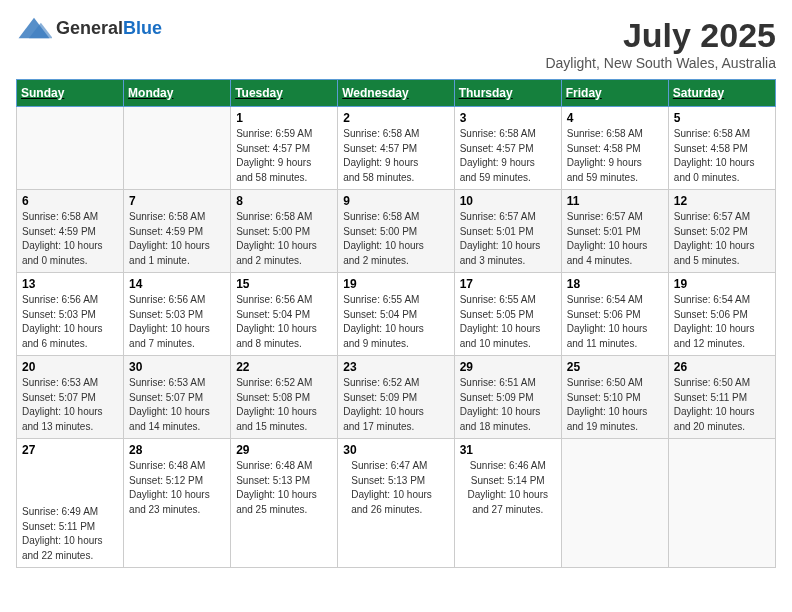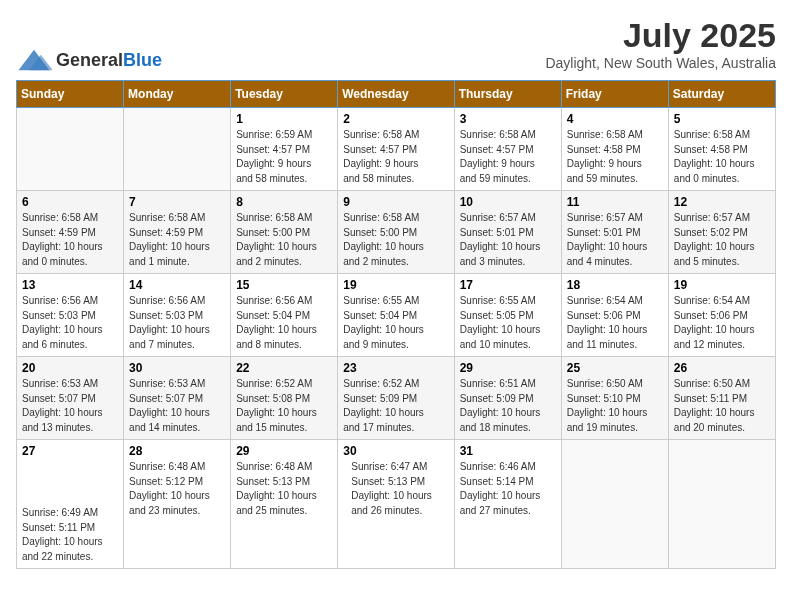--- a/index.html
+++ b/index.html
@@ -23,41 +23,41 @@
     }
     .logo-icon {
       width: 36px;
       height: 24px;
       display: inline-block;
     }
     .logo-row {
       display: flex;
       align-items: center;
       gap: 4px;
-      margin-top: 32px;
     }
     .title-block {
       text-align: right;
     }
     .month-title {
       font-size: 34px;
       font-weight: bold;
       color: #333;
     }
     .location-title {
       font-size: 14px;
       color: #555;
     }
     table {
       width: 100%;
       border-collapse: collapse;
       font-size: 10.5px;
     }
     thead tr {
-      background-color: #a16207;
+      background-color: #15803d;
+      text-decoration: underline;
     }
     thead th {
       color: #fff;
       font-weight: bold;
       font-size: 12px;
       padding: 6px 4px;
       text-align: left;
       border: 1px solid #5a9bd4;
     }
     tbody tr {
@@ -337,21 +337,21 @@
         </td>
         <td>
           <span class="day-number">30</span>
           <div class="day-info" style="white-space: pre-line; margin-left: 8px;">Sunrise: 6:47 AM
 Sunset: 5:13 PM
 Daylight: 10 hours
 and 26 minutes.</div>
         </td>
         <td>
           <span class="day-number">31</span>
-          <div class="day-info" style="white-space: pre-line;">Sunrise: 6:46 AM
+          <div class="day-info" style="white-space: pre-line; text-align: center;">Sunrise: 6:46 AM
 Sunset: 5:14 PM
 Daylight: 10 hours
 and 27 minutes.</div>
         </td>
         <td class="empty-cell"></td>
         <td class="empty-cell"></td>
       </tr>
     </tbody>
 </table>
 

